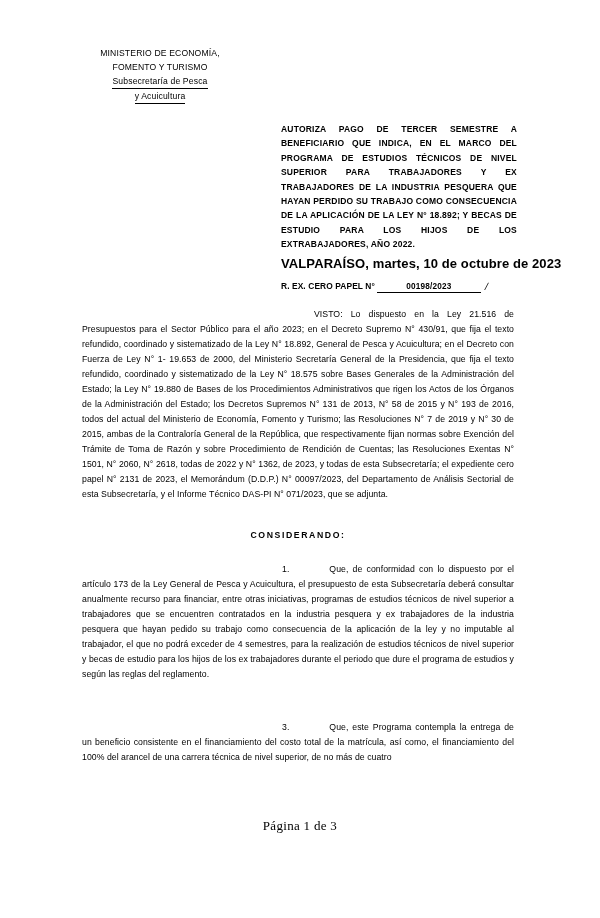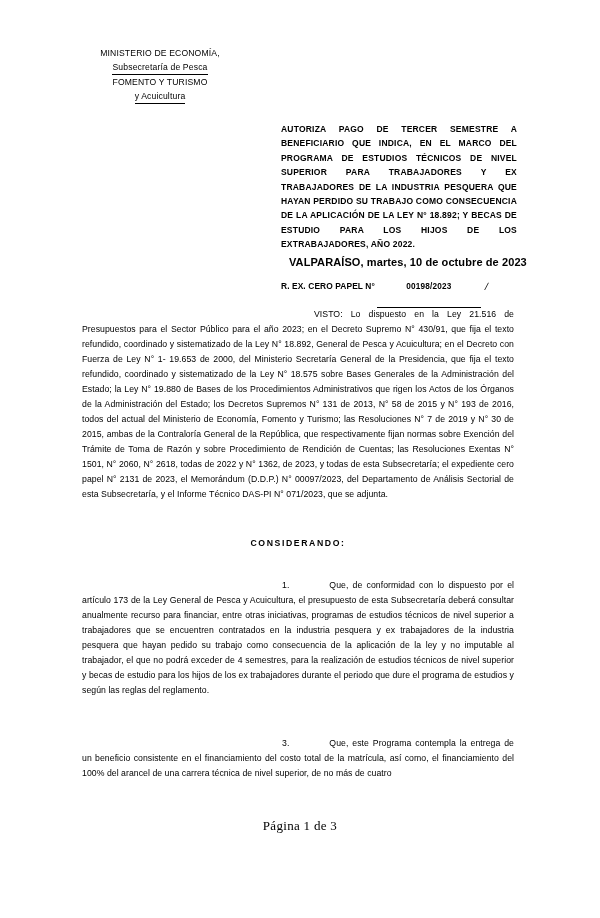--- a/index.html
+++ b/index.html
@@ -59,25 +59,24 @@
     text-align-last: left;
     letter-spacing: 0.2px;
     margin-top: 12px;
   }
 
   
   .place-date {
     position: absolute;
     left: 281px;
     top: 256px;
-    font-size: 11px;
+    font-size: 13px;
     font-weight: bold;
     letter-spacing: 0.1px;
     white-space: nowrap;
-    margin-left: 8px;
   }
 
   
   .resnum {
     position: absolute;
     left: 281px;
     top: 281px;
     font-size: 8.4px;
     font-weight: bold;
     white-space: nowrap;
@@ -87,21 +86,21 @@
   .resnum .rn-label {
     letter-spacing: 0.1px;
   }
   .resnum .rn-value-wrap {
     position: relative;
     display: inline-block;
     width: 104px;
     border-bottom: 1px solid #000;
     text-align: center;
     margin-left: 2px;
-    padding-bottom: 16px;
+    padding-bottom: 1px;
   }
   .resnum .rn-value {
     font-size: 8.2px;
     letter-spacing: 0.2px;
   }
   .resnum .rn-slash {
     margin-left: 4px;
     transform: skewX(-14deg);
     display: inline-block;
     font-weight: normal;
@@ -127,21 +126,21 @@
     display: inline-block;
   }
   .num-pad {
     display: inline-block;
   }
 
   .spacer-sm { height: 15px; }
   .spacer-md { height: 22px; }
 
   .considerando {
-    margin: 8px;
+    margin: 0;
     font-size: 8.7px;
     font-weight: bold;
     text-align: center;
     letter-spacing: 1.6px;
     line-height: 15px;
   }
 
   
   .footer {
     position: absolute;
@@ -154,22 +153,22 @@
     letter-spacing: 0.3px;
   }
 </style>
 </head>
 <body>
 
 <div class="page">
 
   <div class="letterhead">
     <span class="lh-line">MINISTERIO DE ECONOMÍA,</span>
+    <span class="lh-line">FOMENTO Y TURISMO</span>
     <span class="lh-line"><span class="lh-under">Subsecretaría de Pesca</span></span>
-    <span class="lh-line">FOMENTO Y TURISMO</span>
     <span class="lh-line"><span class="lh-under">y Acuicultura</span></span>
   </div>
 
   <div class="title-block">AUTORIZA PAGO DE TERCER SEMESTRE A BENEFICIARIO QUE INDICA, EN EL MARCO DEL PROGRAMA DE ESTUDIOS TÉCNICOS DE NIVEL SUPERIOR PARA TRABAJADORES Y EX TRABAJADORES DE LA INDUSTRIA PESQUERA QUE HAYAN PERDIDO SU TRABAJO COMO CONSECUENCIA DE LA APLICACIÓN DE LA LEY N° 18.892; Y BECAS DE ESTUDIO PARA LOS HIJOS DE LOS EXTRABAJADORES, AÑO 2022.</div>
 
   <div class="place-date">VALPARAÍSO, martes, 10 de octubre de 2023</div>
 
   <div class="resnum">
     <span class="rn-label">R. EX. CERO PAPEL N°</span>
     <span class="rn-value-wrap">

